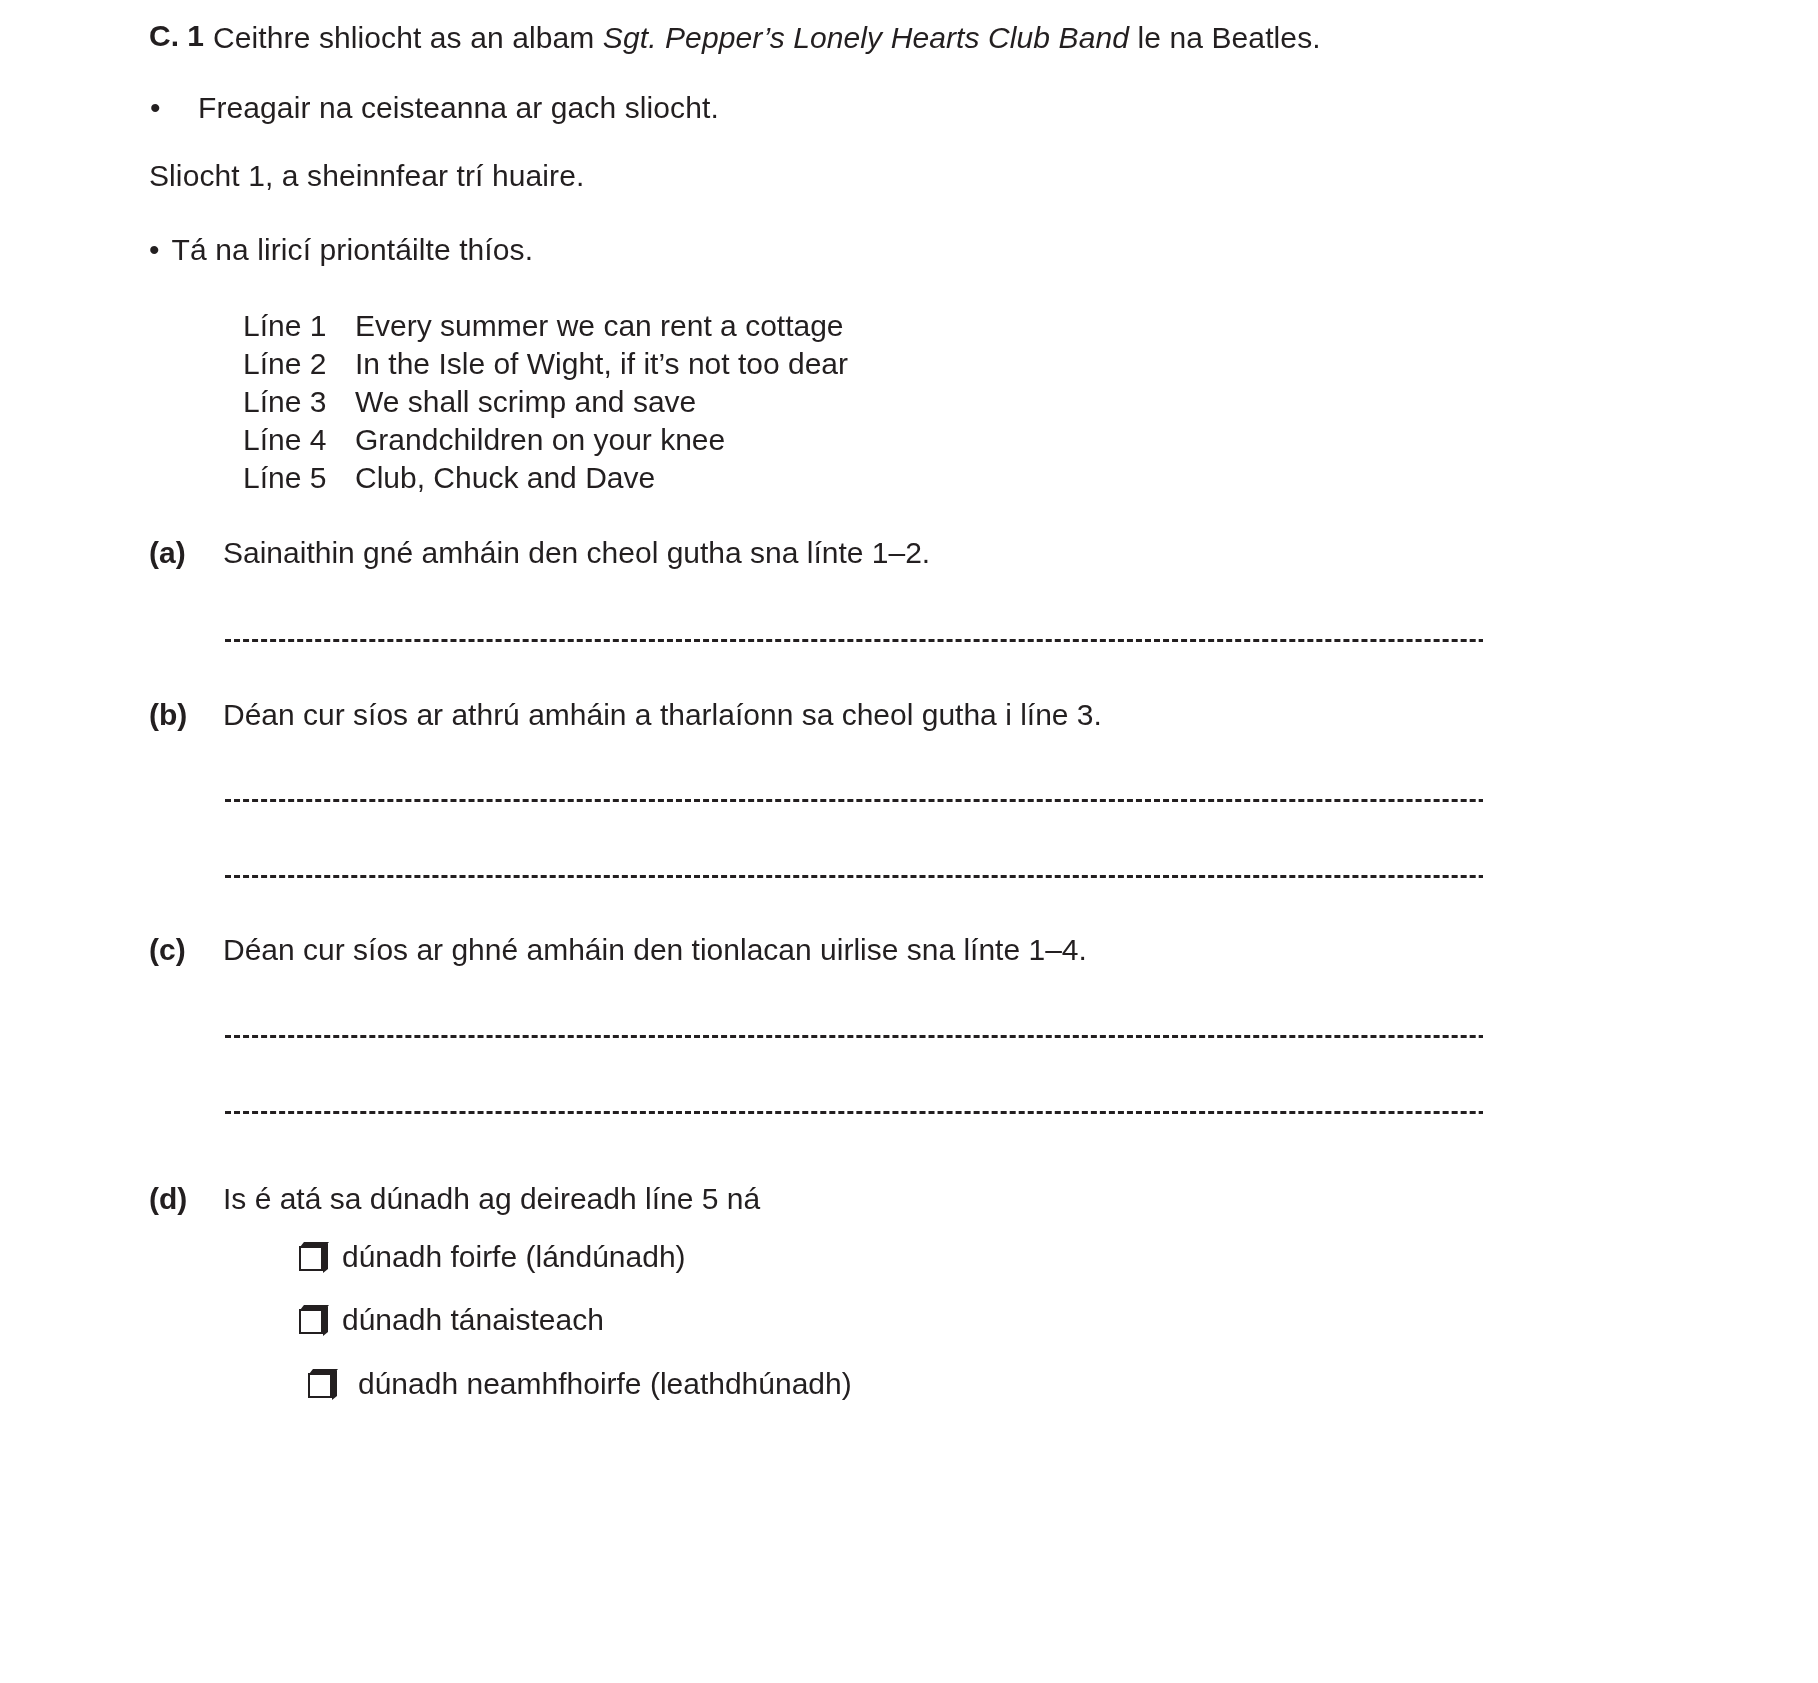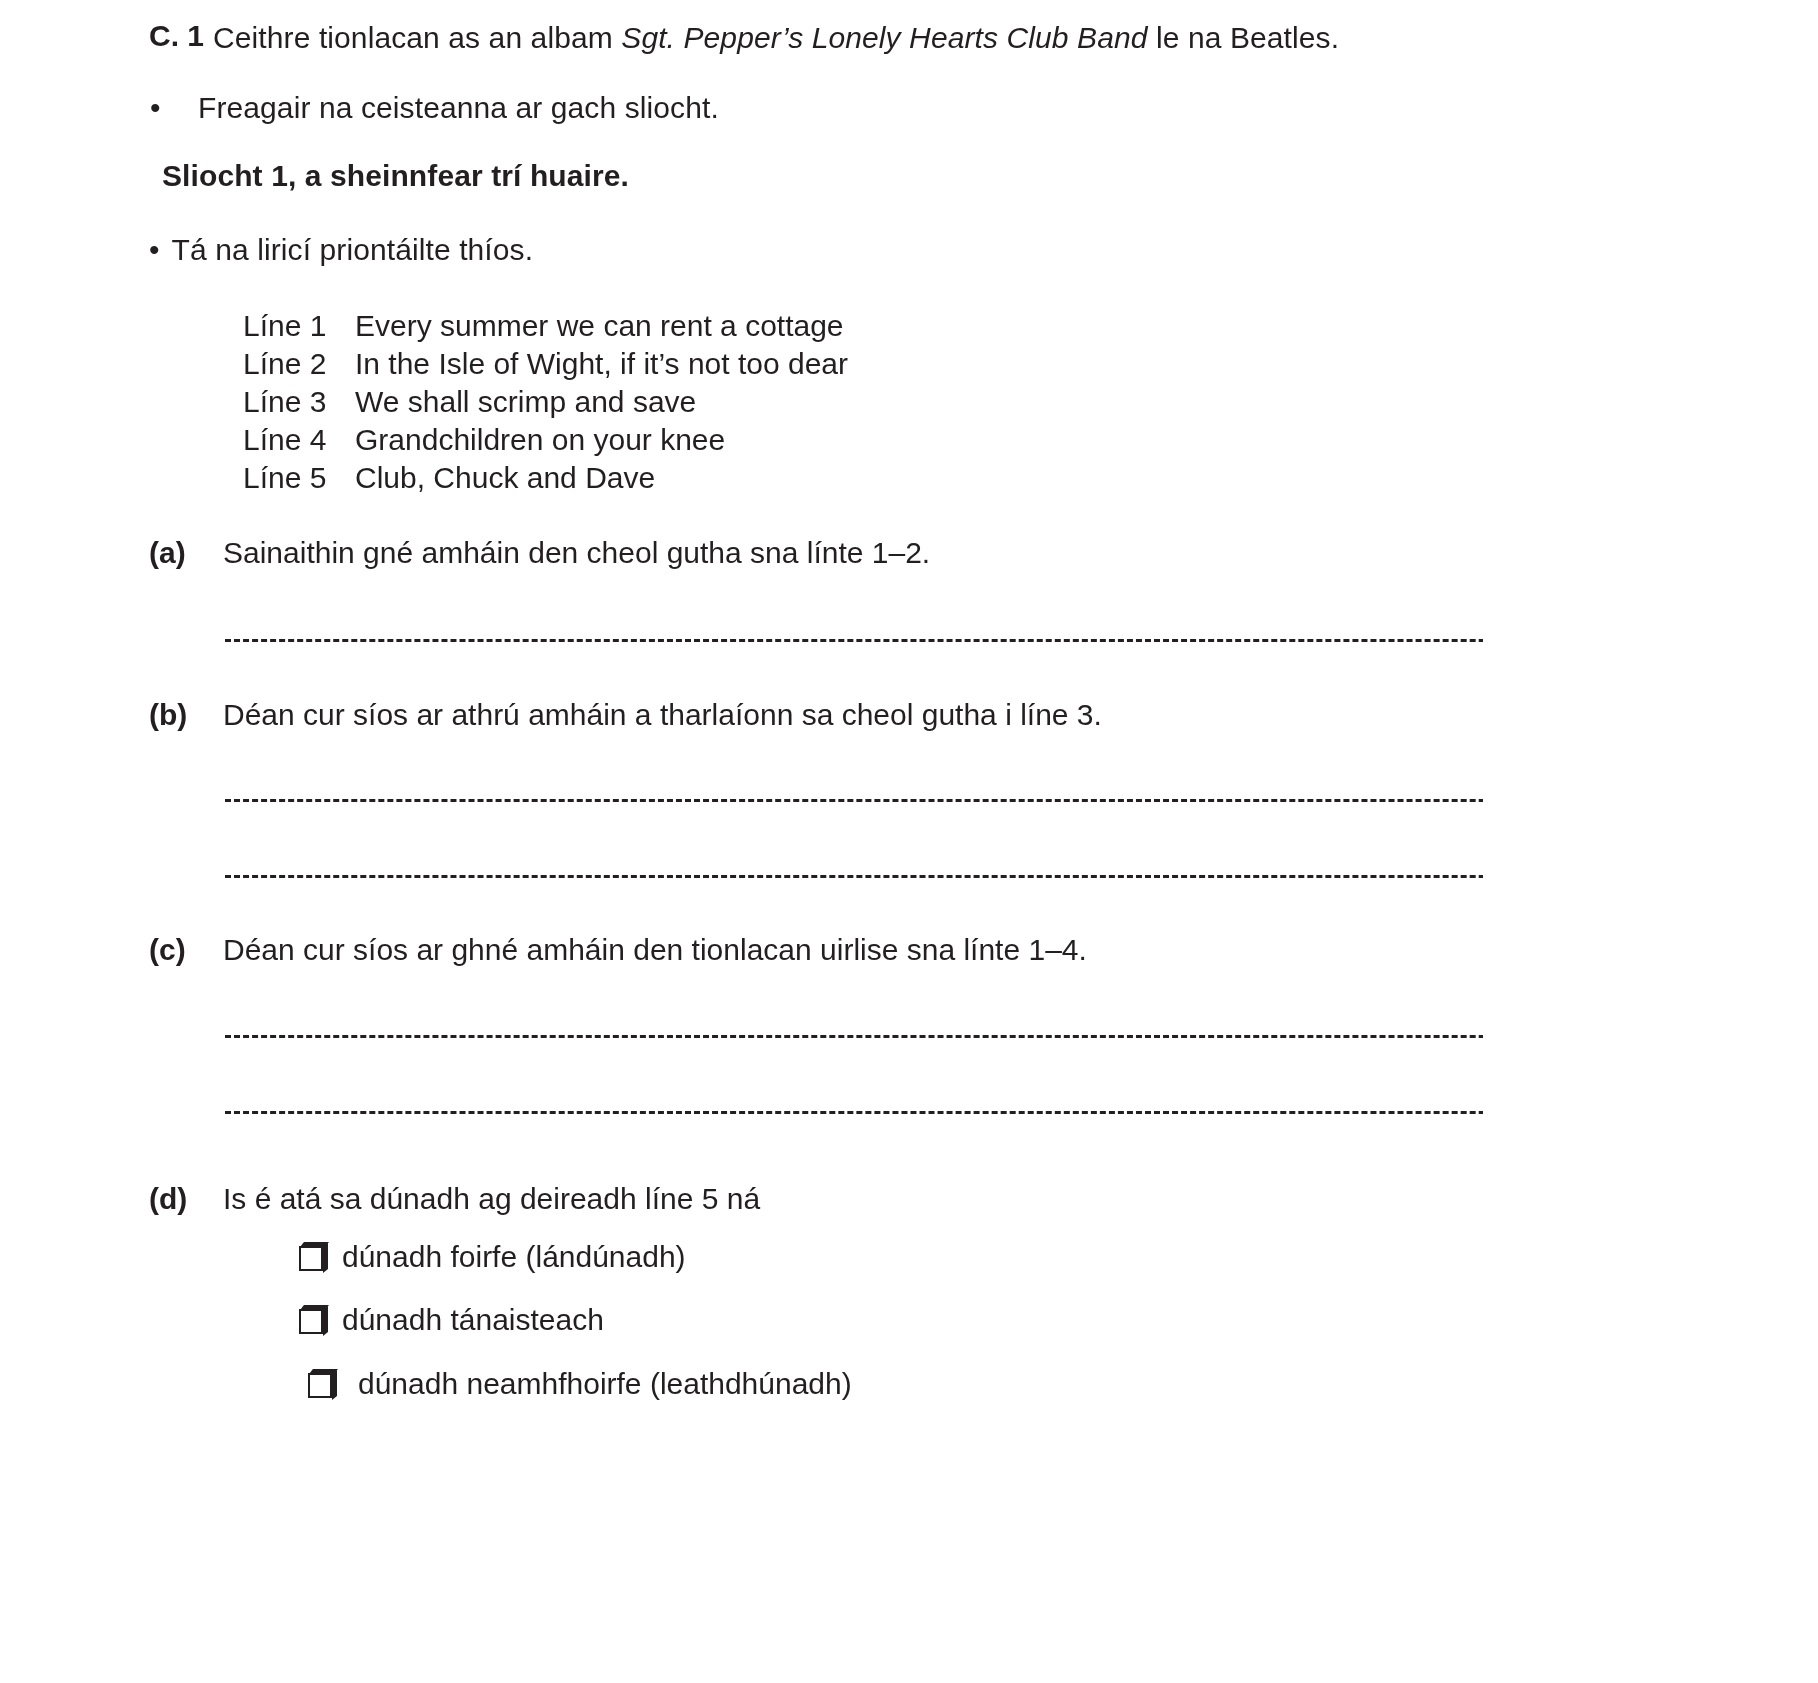--- a/index.html
+++ b/index.html
@@ -60,23 +60,23 @@
     font-size: 30px;
     line-height: 1.28;
     flex: 0 0 30px;
   }
   #bullet-freagair .bullet-text {
     margin-left: 18px;
   }
 
   
   #sliocht-heading {
-    left: 162px;
+    left: 149px;
     top: 157px;
-    font-weight: bold;
+    font-weight: normal;
   }
 
   
   #lyrics-intro {
     left: 149px;
     top: 231px;
   }
   #lyrics-intro .bullet-dot {
     font-size: 30px;
     line-height: 1.28;
@@ -204,21 +204,21 @@
   }
   #opt-3 .option-label { margin-left: 22px; }
 </style>
 </head>
 <body>
 
 <div class="page">
 
   <div class="row" id="intro-line">
     <span class="label">C. 1</span>
-    <span class="txt">Ceithre tionlacan as an albam </span>
+    <span class="txt">Ceithre shliocht as an albam </span>
     <span class="txt ital">Sgt. Pepper’s Lonely Hearts Club Band</span>
     <span class="txt"> le na Beatles.</span>
   </div>
 
   <div class="row" id="bullet-freagair">
     <span class="bullet-dot">•</span>
     <span class="txt bullet-text">Freagair na ceisteanna ar gach sliocht.</span>
   </div>
 
   <div class="row txt" id="sliocht-heading">Sliocht 1, a sheinnfear trí huaire.</div>

